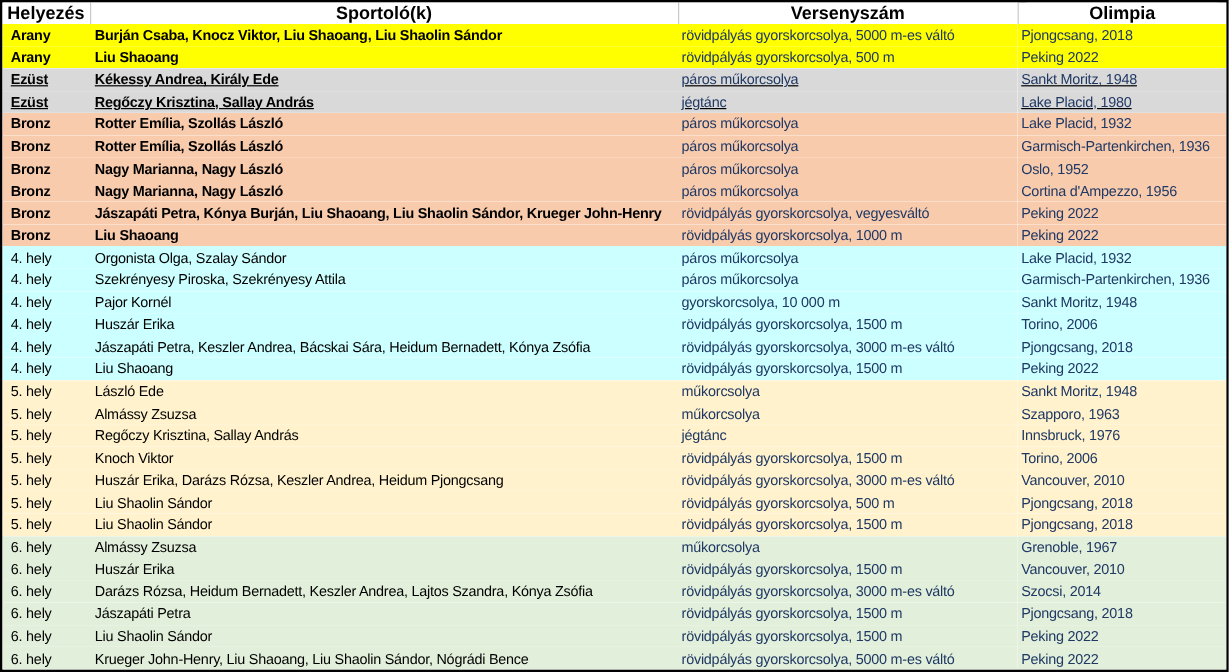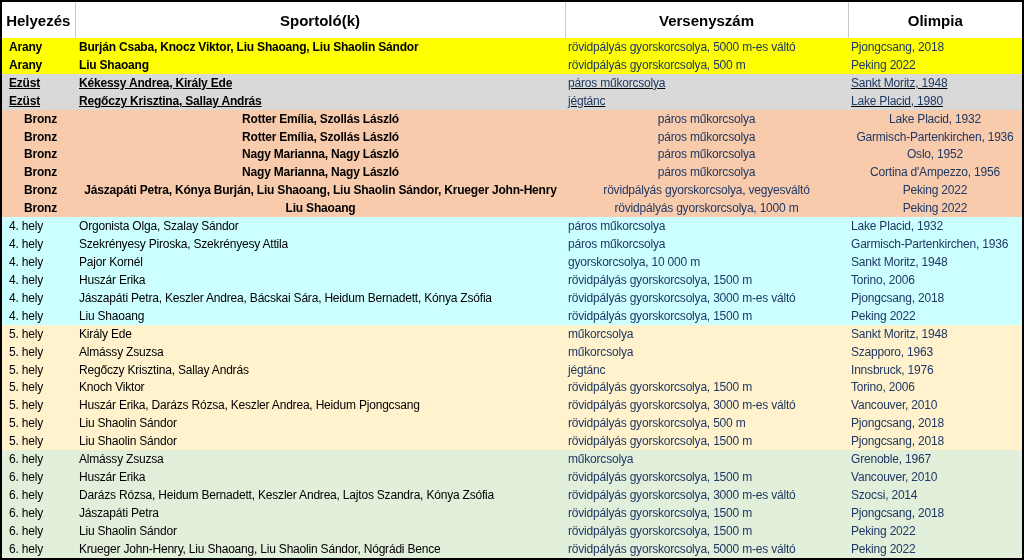--- a/index.html
+++ b/index.html
@@ -16,21 +16,21 @@
     background: #fff;
     overflow: hidden;
   }
   table.medal-table {
     width: 100%;
     height: 100%;
     border-collapse: collapse;
     table-layout: fixed;
   }
   thead th {
-    height: 36px;
+    height: 18px;
     font-size: 15px;
     font-weight: bold;
     color: #000;
     text-align: center;
     vertical-align: middle;
     background: #fff;
     border-right: 1px solid #c9c9c9;
     padding: 0;
     white-space: nowrap;
     overflow: hidden;
@@ -47,21 +47,21 @@
     line-height: 1;
   }
   tbody td:first-child { padding-left: 7px; }
   tbody td:nth-child(2) { padding-left: 4px; }
   tbody td:nth-child(3),
   tbody td:nth-child(4) { color: var(--event_text, #1F3864); }
   tr.medal td:nth-child(1),
   tr.medal td:nth-child(2) { font-weight: bold; }
   tr.group-gold   { background: var(--gold,   #FFFF00); }
   tr.group-silver { background: var(--silver, #D9D9D9); text-decoration: underline; }
-  tr.group-bronze { background: var(--bronze, #F8CBAD); text-align: center; }
+  tr.group-bronze { background: var(--bronze, #F8CBAD); }
   tr.group-fourth { background: var(--fourth, #CCFFFF); }
   tr.group-fifth  { background: var(--fifth,  #FFF2CC); }
   tr.group-sixth  { background: var(--sixth,  #E2EFDA); }
 </style>
 </head>
 <body>
 
 <div class="sheet">
   <table class="medal-table">
     <colgroup>
@@ -170,21 +170,21 @@
     <td>Pjongcsang, 2018</td>
   </tr>
         <tr class="group-fourth">
     <td>4. hely</td>
     <td>Liu Shaoang</td>
     <td>rövidpályás gyorskorcsolya, 1500 m</td>
     <td>Peking 2022</td>
   </tr>
         <tr class="group-fifth">
     <td>5. hely</td>
-    <td>Király Ede</td>
+    <td>László Ede</td>
     <td>műkorcsolya</td>
     <td>Sankt Moritz, 1948</td>
   </tr>
         <tr class="group-fifth">
     <td>5. hely</td>
     <td>Almássy Zsuzsa</td>
     <td>műkorcsolya</td>
     <td>Szapporo, 1963</td>
   </tr>
         <tr class="group-fifth">

